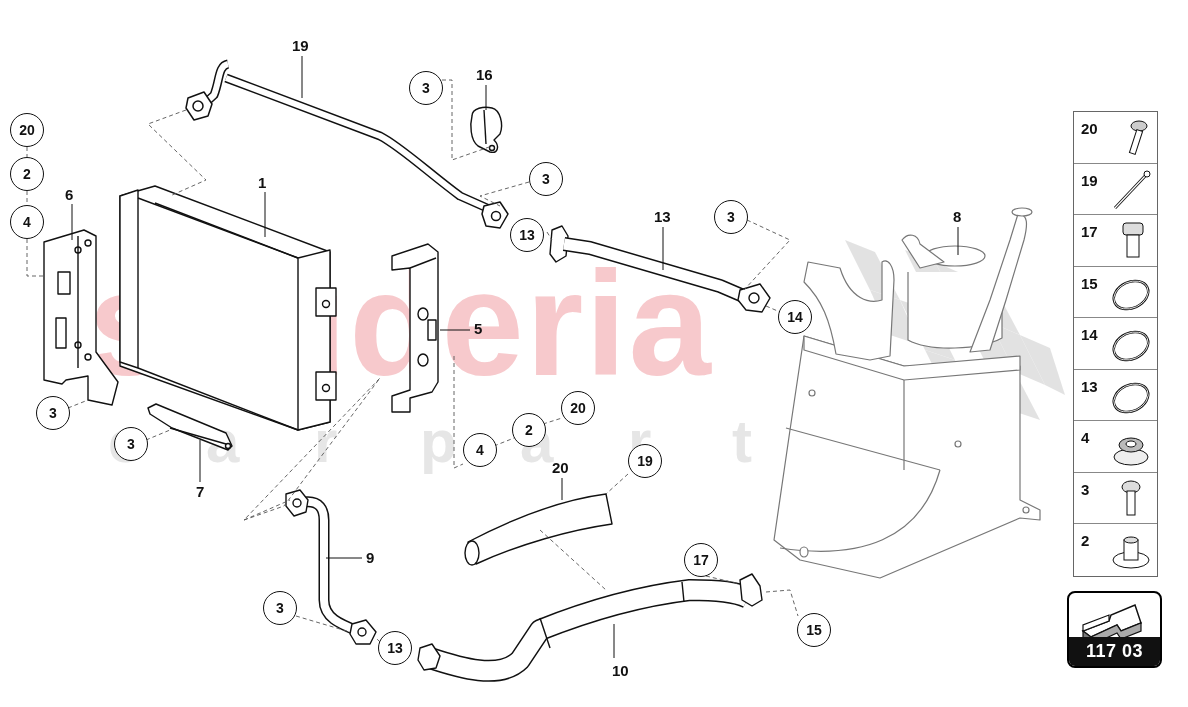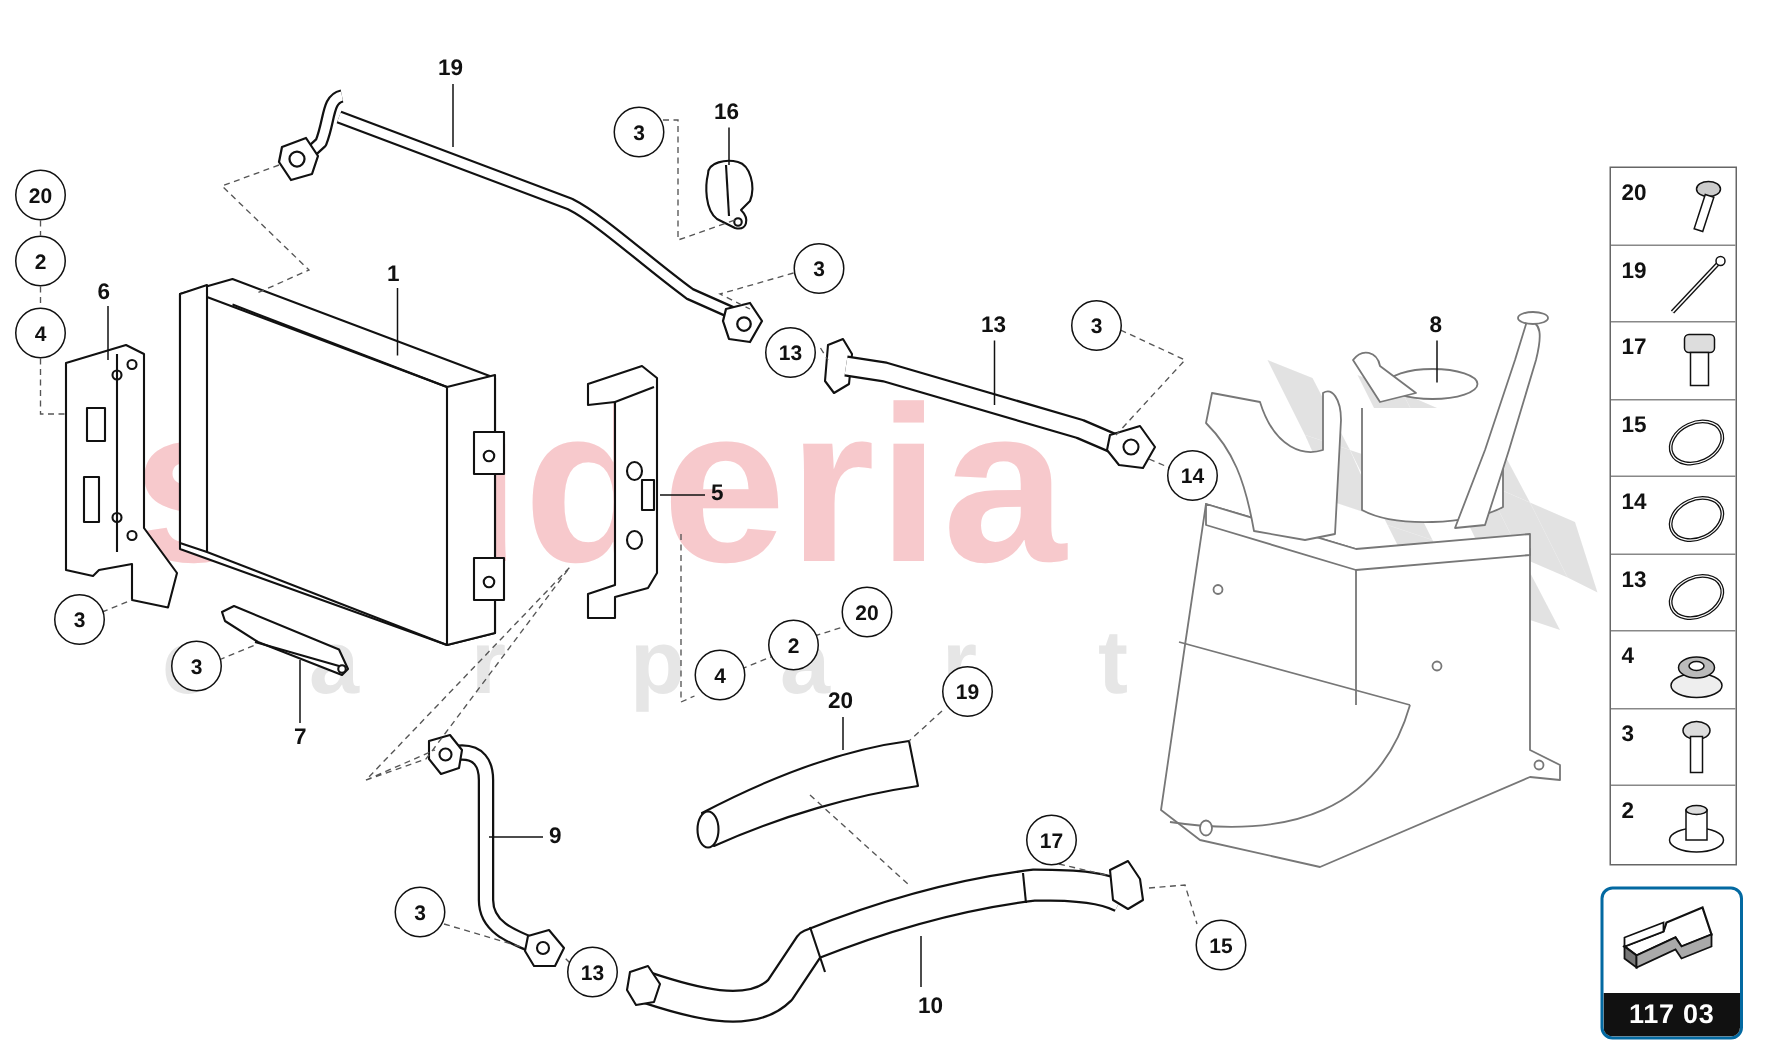--- a/index.html
+++ b/index.html
@@ -16,21 +16,21 @@
   .callout { position:absolute; width:34px; height:34px; border:1.6px solid #111; border-radius:50%;
              background:#fff; display:flex; align-items:center; justify-content:center;
              font-weight:bold; font-size:14px; color:#111; box-sizing:border-box; z-index:3; }
   .plabel { position:absolute; font-weight:bold; font-size:15px; color:#111; z-index:3; }
   .legend { position:absolute; left:1073px; top:111px; width:83px; z-index:3; border:1px solid #666;
             background:#fff; }
   .legend-row { height:51.5px; border-bottom:1px solid #888; position:relative; box-sizing:border-box; }
   .legend-row:last-child { border-bottom:none; }
   .legend-row .num { position:absolute; left:7px; top:8px; font-weight:bold; font-size:15px; color:#111; }
   .legend-row svg { position:absolute; right:4px; top:4px; }
-  .nav-box { position:absolute; left:1067px; top:591px; width:95px; height:102px; border:2px solid #0369a1;
+  .nav-box { position:absolute; left:1067px; top:591px; width:95px; height:77px; border:2px solid #000000;
              border-radius:8px; background:#fff; overflow:hidden; z-index:3; box-sizing:border-box; }
   .nav-box .code { position:absolute; left:0; right:0; bottom:0; height:29px; background:#111;
                    color:#fff; font-weight:bold; font-size:18px; display:flex; align-items:center;
                    justify-content:center; letter-spacing:0.5px; }
 </style>
 </head>
 <body>
 
 <div id="stage">
 

